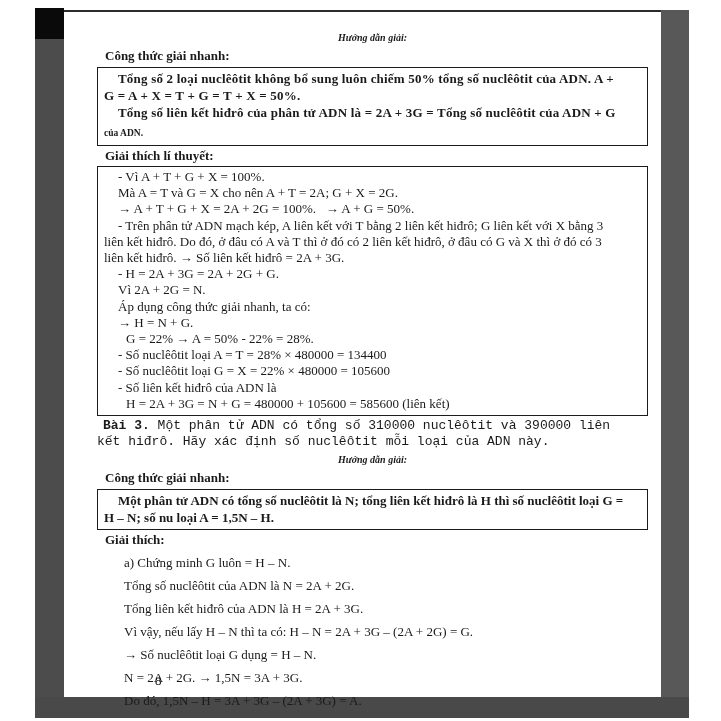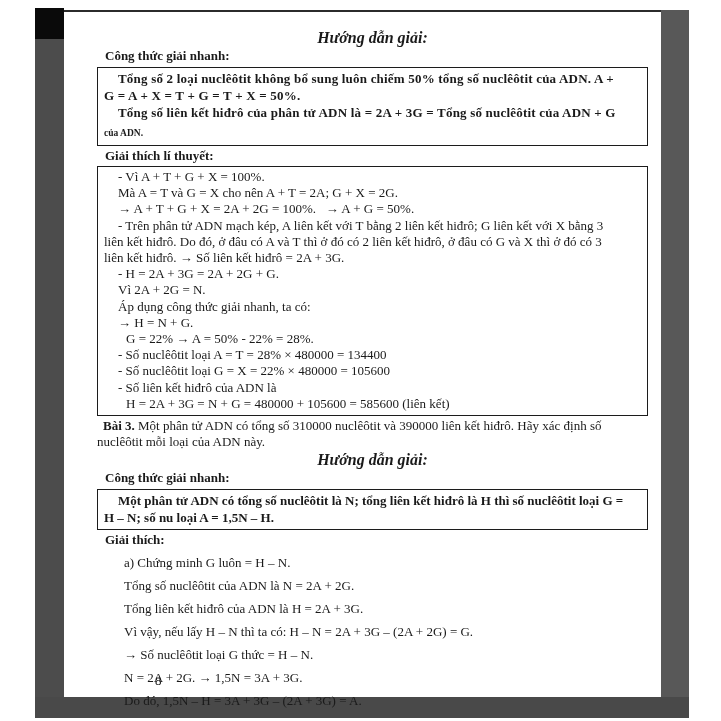--- a/index.html
+++ b/index.html
@@ -11,29 +11,29 @@
   .scan{position:absolute;inset:0;background:#ffffff;}
   .edge{position:absolute;}
   .edge-left{left:35px;top:8px;width:29px;height:689px;background:#4c4c4c;}
   .corner-tl{left:35px;top:8px;width:29px;height:31px;background:#0a0a0a;}
   .edge-right{left:661px;top:10px;width:28px;height:687px;background:#585858;}
   .edge-bottom{left:35px;top:697px;width:654px;height:21px;background:#494949;}
   .topline{position:absolute;left:64px;top:10px;width:597px;height:2px;background:#2b2b2b;}
 
   .page{position:absolute;left:97px;top:30px;width:551px;font-size:13px;line-height:16.5px;}
   .center{text-align:center;}
-  .heading{font-weight:bold;font-style:italic;font-size:16px;margin:0 0 2px;line-height:16px;}
+  .heading{font-weight:bold;font-style:italic;font-size:10px;margin:0 0 2px;line-height:16px;}
   .label{font-weight:bold;margin:0 0 2px;text-indent:8px;line-height:16.5px;}
   .box{border:1.2px solid #1c1c1c;margin:0 0 2px;padding:2px 23px 3px 6px;}
   .box p{margin:0;text-indent:14px;}
   .box1 p{font-weight:bold;line-height:17px;letter-spacing:0.2px;}
   .box2 p{line-height:16.2px;}
   .box3 p{font-weight:bold;line-height:17px;}
   .ind2{text-indent:22px !important;}
-  .bai3{margin:2px 0 2px;text-indent:6px;line-height:16px;padding-right:30px;}
+  .bai3{margin:2px 0 2px;text-indent:6px;line-height:16px;padding-right:30px;font-family:Liberation Mono, monospace;}
   .blabel{font-weight:bold;}
   .explain p{margin:7px;text-indent:20px;line-height:16px;}
   .subscript{font-size:9.5px;vertical-align:-2px;letter-spacing:0;}
   .pagenum{position:absolute;left:155px;top:673px;font-size:13px;}
 </style>
 </head>
 <body>
 
 <div class="scan">
   <div class="edge edge-left"></div>
@@ -81,21 +81,21 @@
       <p>Một phân tử ADN có tổng số nuclêôtit là N; tổng liên kết hiđrô là H thì số nuclêôtit loại G = H – N; số nu loại A = 1,5N – H.</p>
     </div>
 
     <p class="label">Giải thích:</p>
 
     <div class="explain">
       <p>a) Chứng minh G luôn = H – N.</p>
       <p>Tổng số nuclêôtit của ADN là N = 2A + 2G.</p>
       <p>Tổng liên kết hiđrô của ADN là H = 2A + 3G.</p>
       <p>Vì vậy, nếu lấy H – N thì ta có: H – N = 2A + 3G – (2A + 2G) = G.</p>
-      <p>→ Số nuclêôtit loại G thức = H – N.</p>
+      <p>→ Số nuclêôtit loại G dụng = H – N.</p>
       <p>N = 2A + 2G. → 1,5N = 3A + 3G.</p>
       <p>Do đó, 1,5N – H = 3A + 3G – (2A + 3G) = A.</p>
     </div>
 
   </div>
 
   <div class="pagenum">8</div>
 </div>
 
 </body></html>

